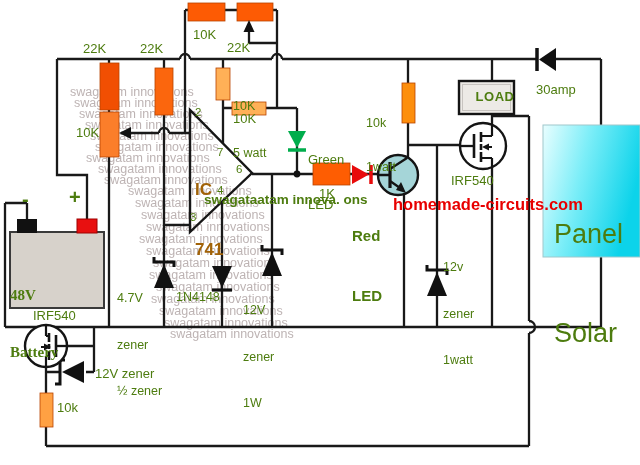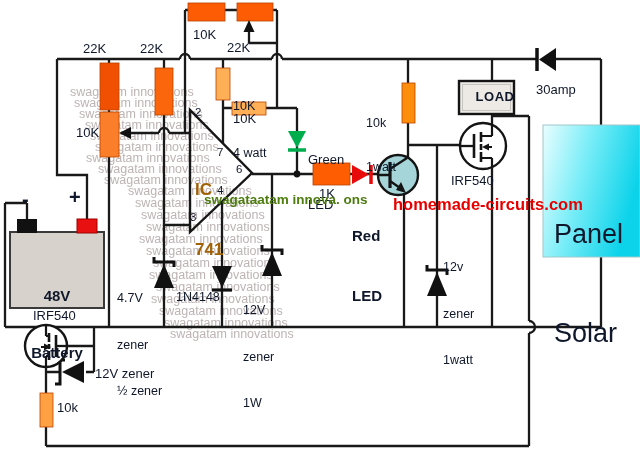--- a/index.html
+++ b/index.html
@@ -1,29 +1,29 @@
 <!DOCTYPE html>
 <html><head>
 <meta charset="utf-8">
 <style>
   html,body{margin:0;padding:0;background:#fff;}
   .stage{position:relative;width:640px;height:465px;background:#ffffff;overflow:hidden;
          font-family:"Liberation Sans","DejaVu Sans",sans-serif;}
   svg{position:absolute;left:0;top:0;z-index:2;}
-  .lbl{position:absolute;z-index:3;color:#0f172a;font-size:13px;line-height:15px;white-space:pre;}
+  .lbl{position:absolute;z-index:3;color:#4d7c0f;font-size:13px;line-height:15px;white-space:pre;}
   .lbl .ln{white-space:pre;}
   .wm{position:absolute;z-index:1;color:rgba(164,150,150,0.72);font-size:12.5px;white-space:pre;}
   .wm-orange{position:absolute;z-index:3;color:#4d7c0f;font-weight:bold;font-size:13.5px;white-space:pre;}
   .wm-site{position:absolute;z-index:3;color:#e80000;font-weight:bold;font-size:16.5px;white-space:pre;}
   .b{font-weight:bold;}
   .red{color:#a16207;}
   .small{font-size:12.5px;line-height:15.5px;}
   .pin{font-size:11.5px;}
   .big{font-size:27px;line-height:33px;}
-  .bat{font-size:15px;line-height:19px;text-align:center;width:94px;}
+  .bat{font-size:15px;line-height:19px;width:94px;font-family:Liberation Serif, serif;}
   .loadtxt{font-size:13px;letter-spacing:.5px;text-align:center;width:72px;font-weight:bold;}
 </style>
 </head>
 <body>
 
 <div class="stage">
 
   <div class="wm" style="left:70px;top:85px">swagatam innovations</div>
   <div class="wm" style="left:74px;top:96px">swagatam innovations</div>
   <div class="wm" style="left:79px;top:107px">swagatam innovations</div>
@@ -184,21 +184,21 @@
   </svg>
 
   <div class="lbl" style="left:83px;top:41px">22K</div>
   <div class="lbl" style="left:140px;top:41px">22K</div>
   <div class="lbl" style="left:193px;top:27px">10K</div>
   <div class="lbl" style="left:227px;top:40px">22K</div>
   <div class="lbl" style="left:76px;top:125px">10K</div>
 
   <div class="lbl small" style="left:233px;top:68px">
     <div class="ln">10K</div>
-    <div class="ln">4 watt</div>
+    <div class="ln">5 watt</div>
   </div>
   <div class="lbl" style="left:233px;top:111px">10K</div>
 
   <div class="lbl" style="left:308px;top:122px">
     <div class="ln">Green</div>
     <div class="ln">LED</div>
   </div>
 
 
   <div class="lbl b red" style="left:195px;top:140px;font-size:17px;line-height:20px">

